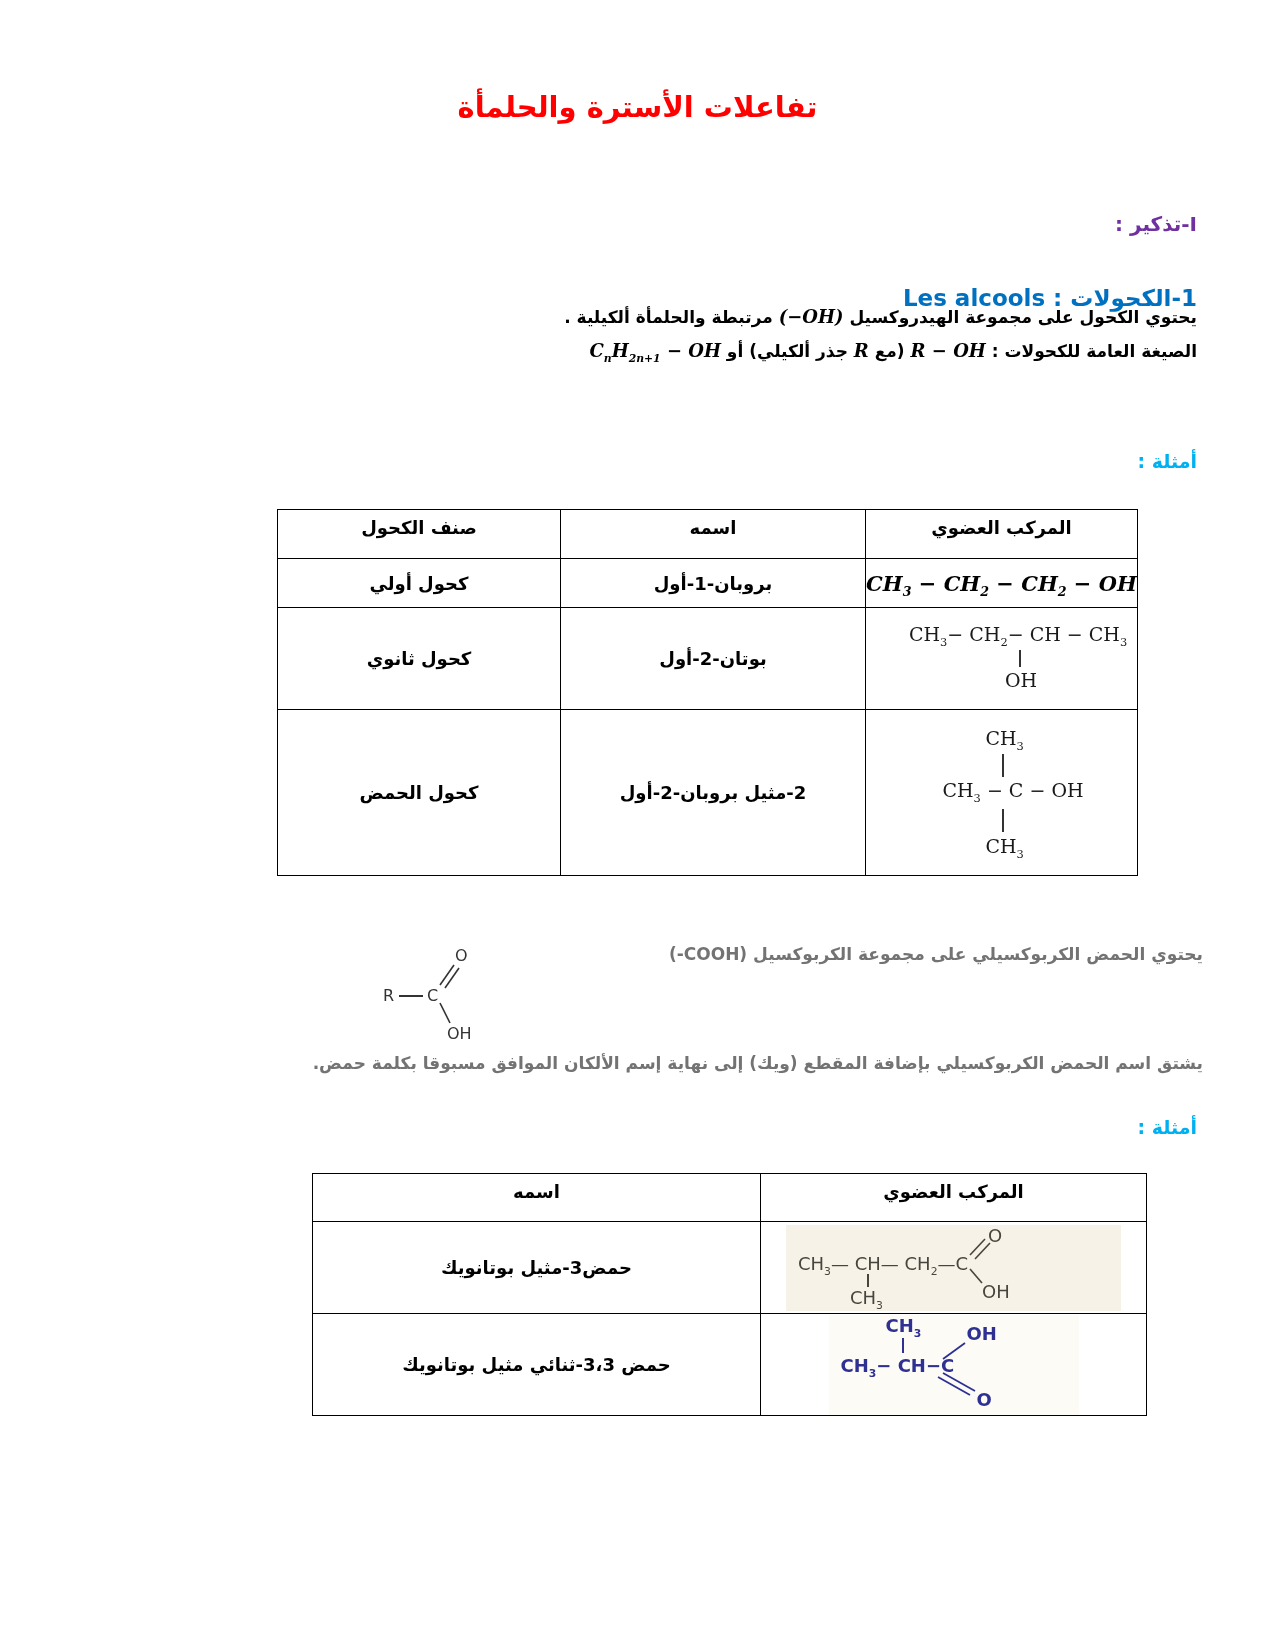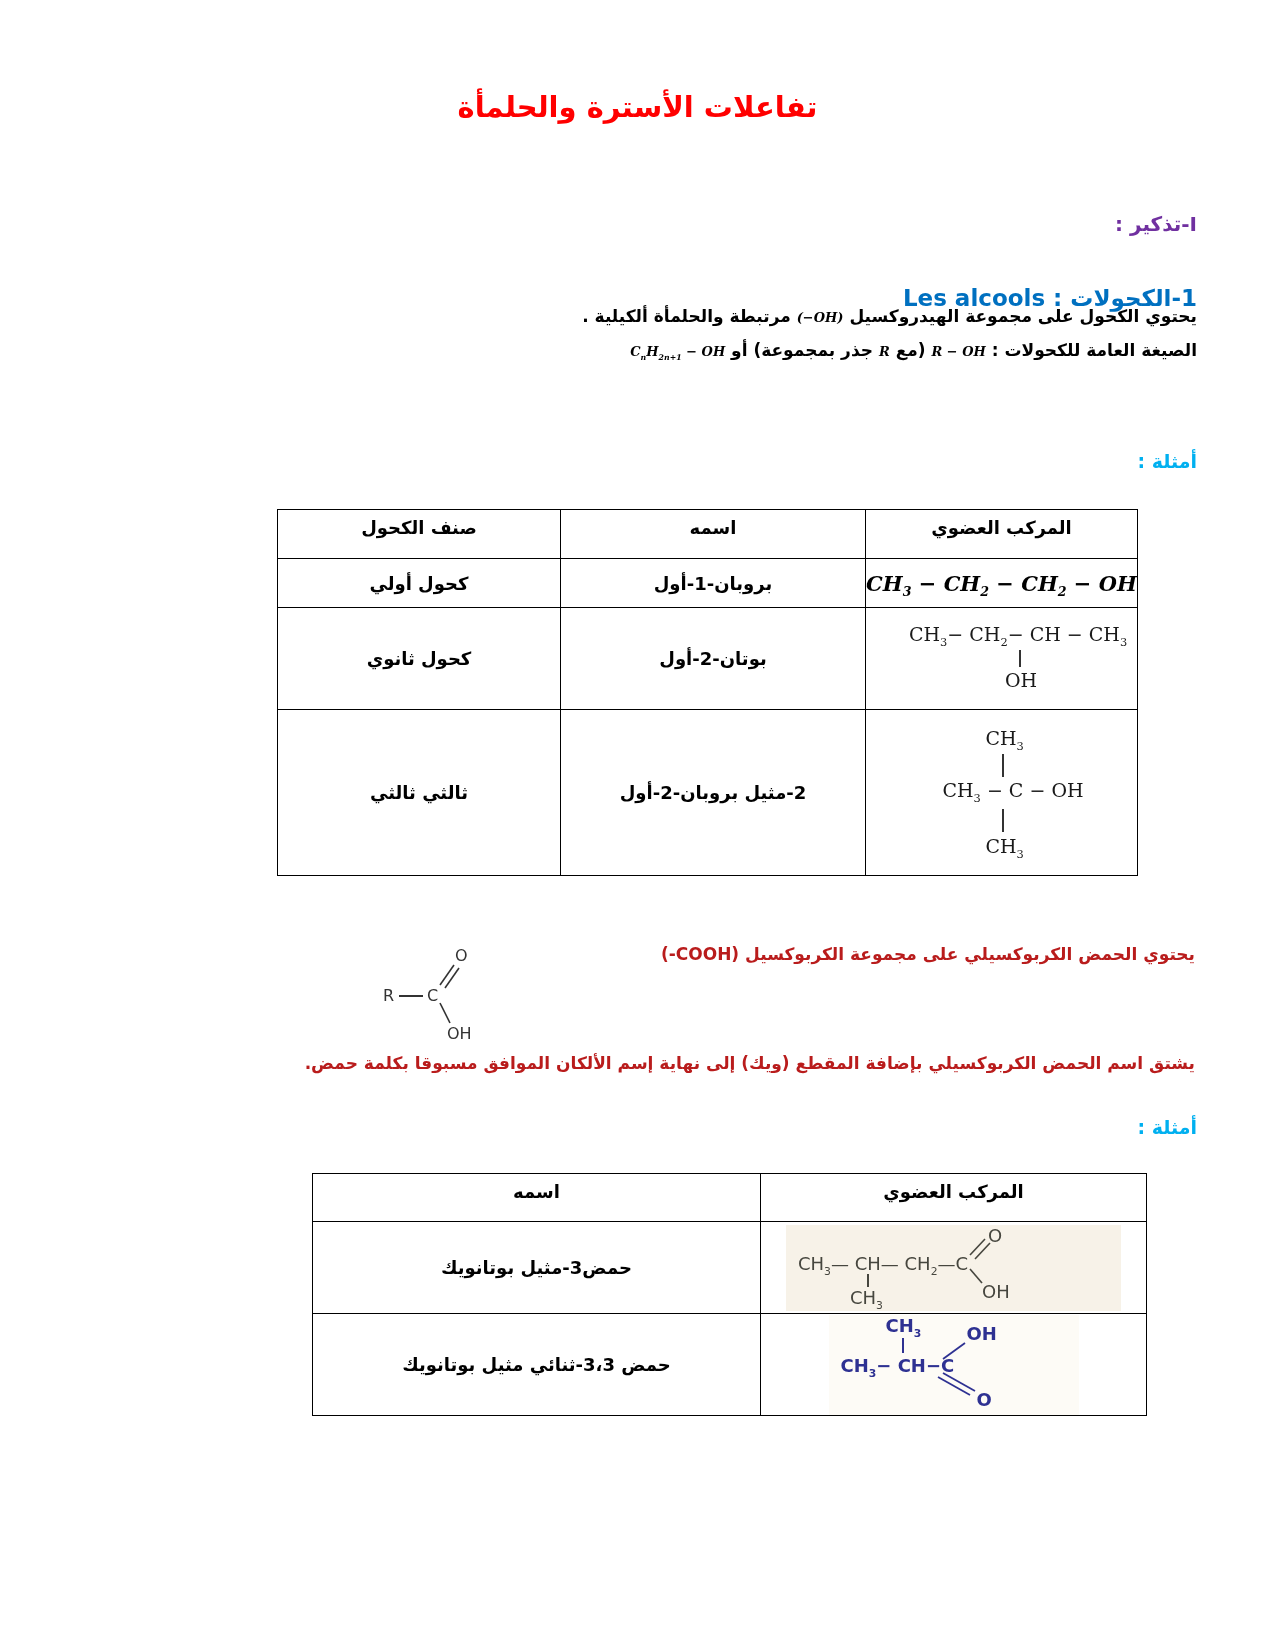--- a/index.html
+++ b/index.html
@@ -18,25 +18,25 @@
 
   .h-recall{position:absolute;top:212px;right:78px;direction:rtl;
             color:var(--heading-purple);font-size:20px;font-weight:bold;white-space:nowrap;margin-left:35px;}
   .h-sec{position:absolute;right:78px;direction:rtl;color:var(--heading-blue);
          font-size:23px;font-weight:bold;white-space:nowrap;margin-top:45px;}
 
   .para{position:absolute;top:300px;right:78px;left:100px;direction:rtl;
         text-align:right;font-size:17px;font-weight:bold;color:#000;line-height:33px;}
   .pline{white-space:nowrap;}
   .pline.wrap{white-space:normal;}
-  .abs-line{position:absolute;right:80px;direction:rtl;text-align:right;
-            font-size:17px;font-weight:bold;color:#b91c1c;white-space:nowrap;}
+  .abs-line{position:absolute;right:72px;direction:rtl;text-align:right;
+            font-size:17px;font-weight:bold;color:#737373;white-space:nowrap;}
 
   .math{font-family:"DejaVu Serif",serif;font-style:italic;font-weight:bold;
-        direction:ltr;unicode-bidi:isolate;font-size:13px;}
+        direction:ltr;unicode-bidi:isolate;font-size:18px;}
   .latin-bold{direction:ltr;unicode-bidi:isolate;font-weight:bold;}
 
   .examples{position:absolute;right:78px;direction:rtl;color:var(--examples-cyan);
             font-size:19px;font-weight:bold;white-space:nowrap;}
 
   table.tbl{position:absolute;border-collapse:collapse;table-layout:fixed;direction:rtl;}
   table.tbl td{border:1px solid #000;text-align:center;vertical-align:middle;
                font-size:18px;font-weight:bold;color:#000;overflow:hidden;}
   table.tbl tr.head td{vertical-align:top;padding-top:7px;}
   table.t1{left:277px;top:509px;width:860px;}
@@ -86,21 +86,21 @@
     <div class="pline">
       <span>يحتوي الكحول على مجموعة الهيدروكسيل</span>
       <span class="math">(−OH)</span>
       <span>مرتبطة والحلمأة ألكيلية .</span>
     </div>
     <div class="pline">
       <span>الصيغة العامة للكحولات :</span>
       <span class="math">R − OH</span>
       <span>(مع</span>
       <span class="math">R</span>
-      <span>جذر بمجموعة) أو</span>
+      <span>جذر ألكيلي) أو</span>
       <span class="math">C<sub>n</sub>H<sub>2n+1</sub> − OH</span>
     </div>
   </div>
 
   <div class="examples" style="top:450px">أمثلة :</div>
 
   <table class="tbl t1">
     <colgroup>
         <col style="width:272px">
         <col style="width:305px">
@@ -134,21 +134,21 @@
       <td>
         <div class="chem chemB">
           <span class="atom" style="left:43px;top:0">CH<sub>3</sub></span>
           <div class="vline" style="left:59px;top:27px;height:23px"></div>
           <span class="atom" style="left:0;top:52px">CH<sub>3</sub> − C − OH</span>
           <div class="vline" style="left:59px;top:82px;height:23px"></div>
           <span class="atom" style="left:43px;top:108px">CH<sub>3</sub></span>
         </div>
       </td>
       <td>2-مثيل بروبان-2-أول</td>
-      <td>ثالثي ثالثي</td>
+      <td>كحول الحمض</td>
     </tr>
   </tbody>
     </table>
 
 
   <div class="abs-line" style="top:944px">
     <span>يحتوي الحمض الكربوكسيلي على مجموعة الكربوكسيل</span>
     <span class="latin-bold">(-COOH)</span>
   </div>
 

